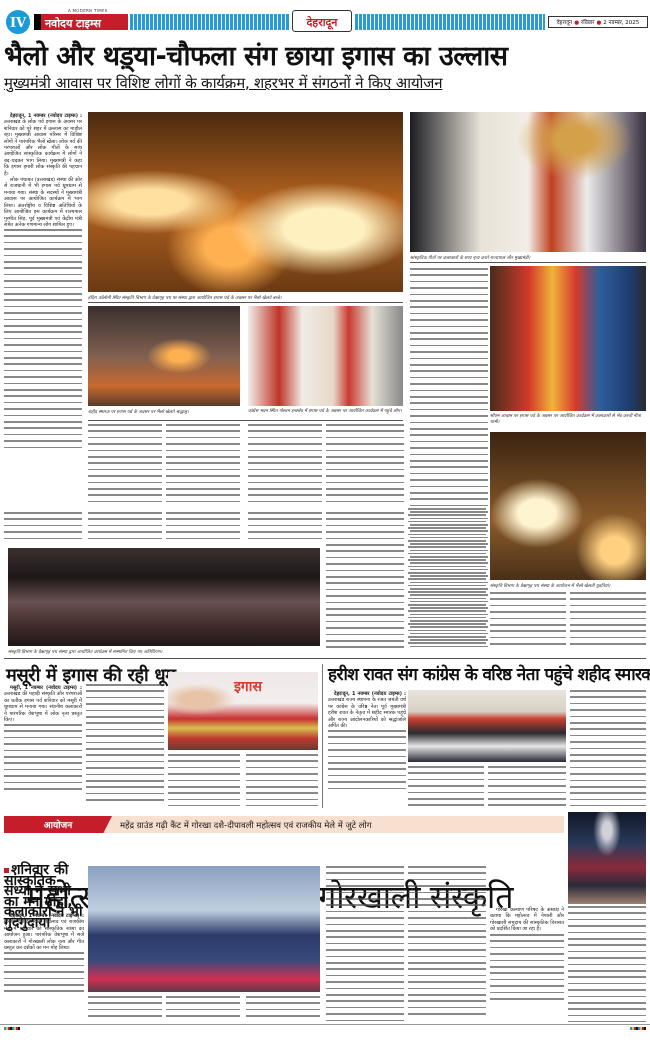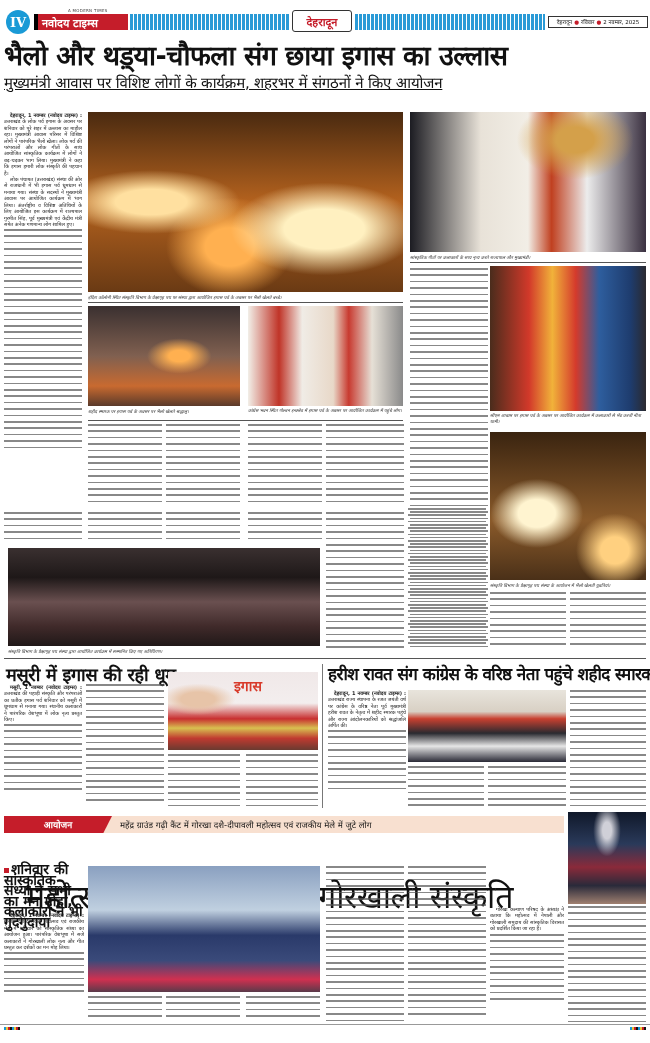--- a/index.html
+++ b/index.html
@@ -3,21 +3,21 @@
 <meta charset="utf-8">
 <style>
   * { box-sizing: border-box; margin: 0; padding: 0; }
   html, body { width: 650px; height: 1043px; background: #fff; overflow: hidden; }
   body { font-family: "DejaVu Sans", sans-serif; color: #111; position: relative; }
 
   .abs { position: absolute; }
 
   
   .page-no { left: 6px; top: 10px; width: 24px; height: 24px; border-radius: 50%; background: #1a9ad6; color: #fff; font: bold 13px "DejaVu Serif", serif; display:flex; align-items:center; justify-content:center; }
-  .brand { left: 34px; top: 14px; width: 94px; height: 16px; background: #c51d2a; color: #fff; font: bold 11px "DejaVu Sans", sans-serif; display:flex; align-items:center; padding-left:4px; border-left: 4px solid #000000; }
+  .brand { left: 34px; top: 14px; width: 94px; height: 16px; background: #c51d2a; color: #fff; font: bold 11px "DejaVu Sans", sans-serif; display:flex; align-items:center; padding-left:4px; border-left: 7px solid #000000; }
   .brand-sub { left: 68px; top: 8px; font-size: 4px; color: #444; letter-spacing: 0.3px; }
   .stripe { top: 14px; height: 16px; background: repeating-linear-gradient(90deg, #2a9ad6 0 3px, #ffffff 3px 4px); }
   .city-tag { left: 292px; top: 10px; width: 60px; height: 22px; border: 1px solid #333; border-radius: 3px; background: #fff; color: #c51d2a; font: bold 11px "DejaVu Sans", sans-serif; display:flex; align-items:center; justify-content:center; }
   .dateline { left: 548px; top: 16px; width: 100px; height: 12px; border: 1px solid #333; font-size: 5.5px; display:flex; align-items:center; justify-content:center; background:#fff; }
   .dateline .dot { color: #c51d2a; margin: 0 2px; }
 
   .main-head { left: 4px; top: 36px; width: 642px; font: bold 27px "DejaVu Sans", sans-serif; letter-spacing: -0.5px; white-space: nowrap; }
   .sub-head { left: 4px; top: 72px; width: 642px; font: 15px "DejaVu Sans", sans-serif; white-space: nowrap; letter-spacing: -0.2px; text-decoration: underline; }
 
   

